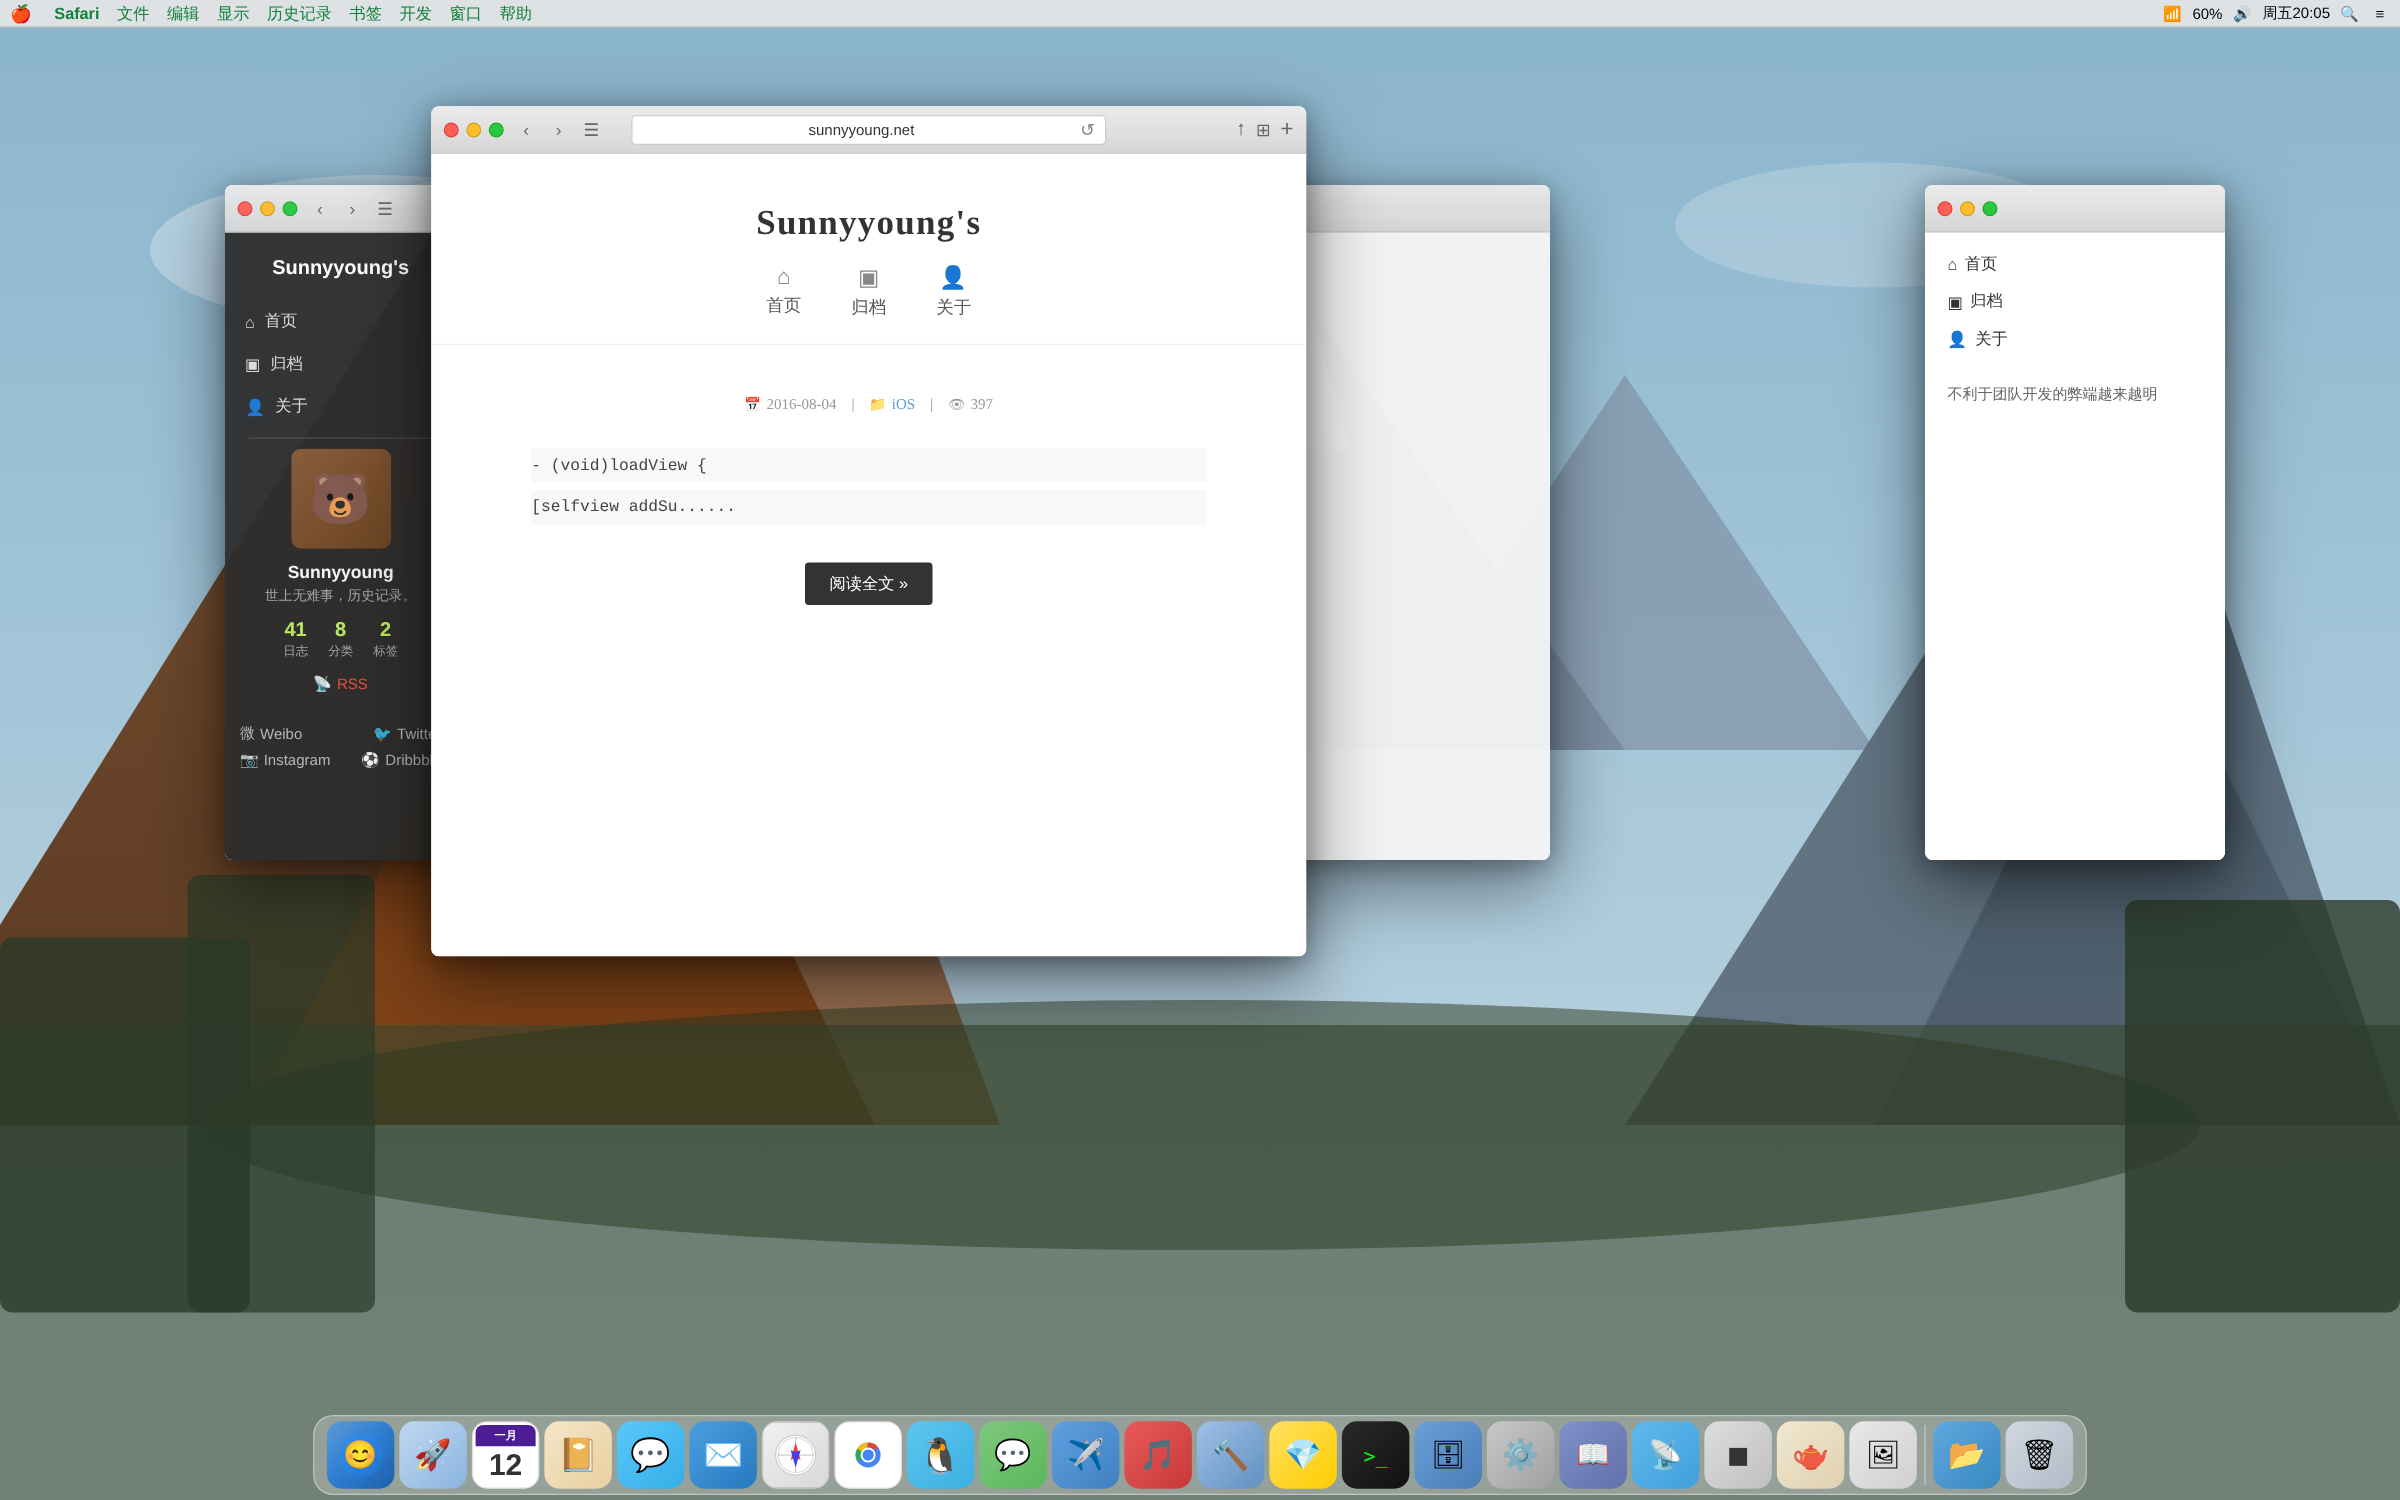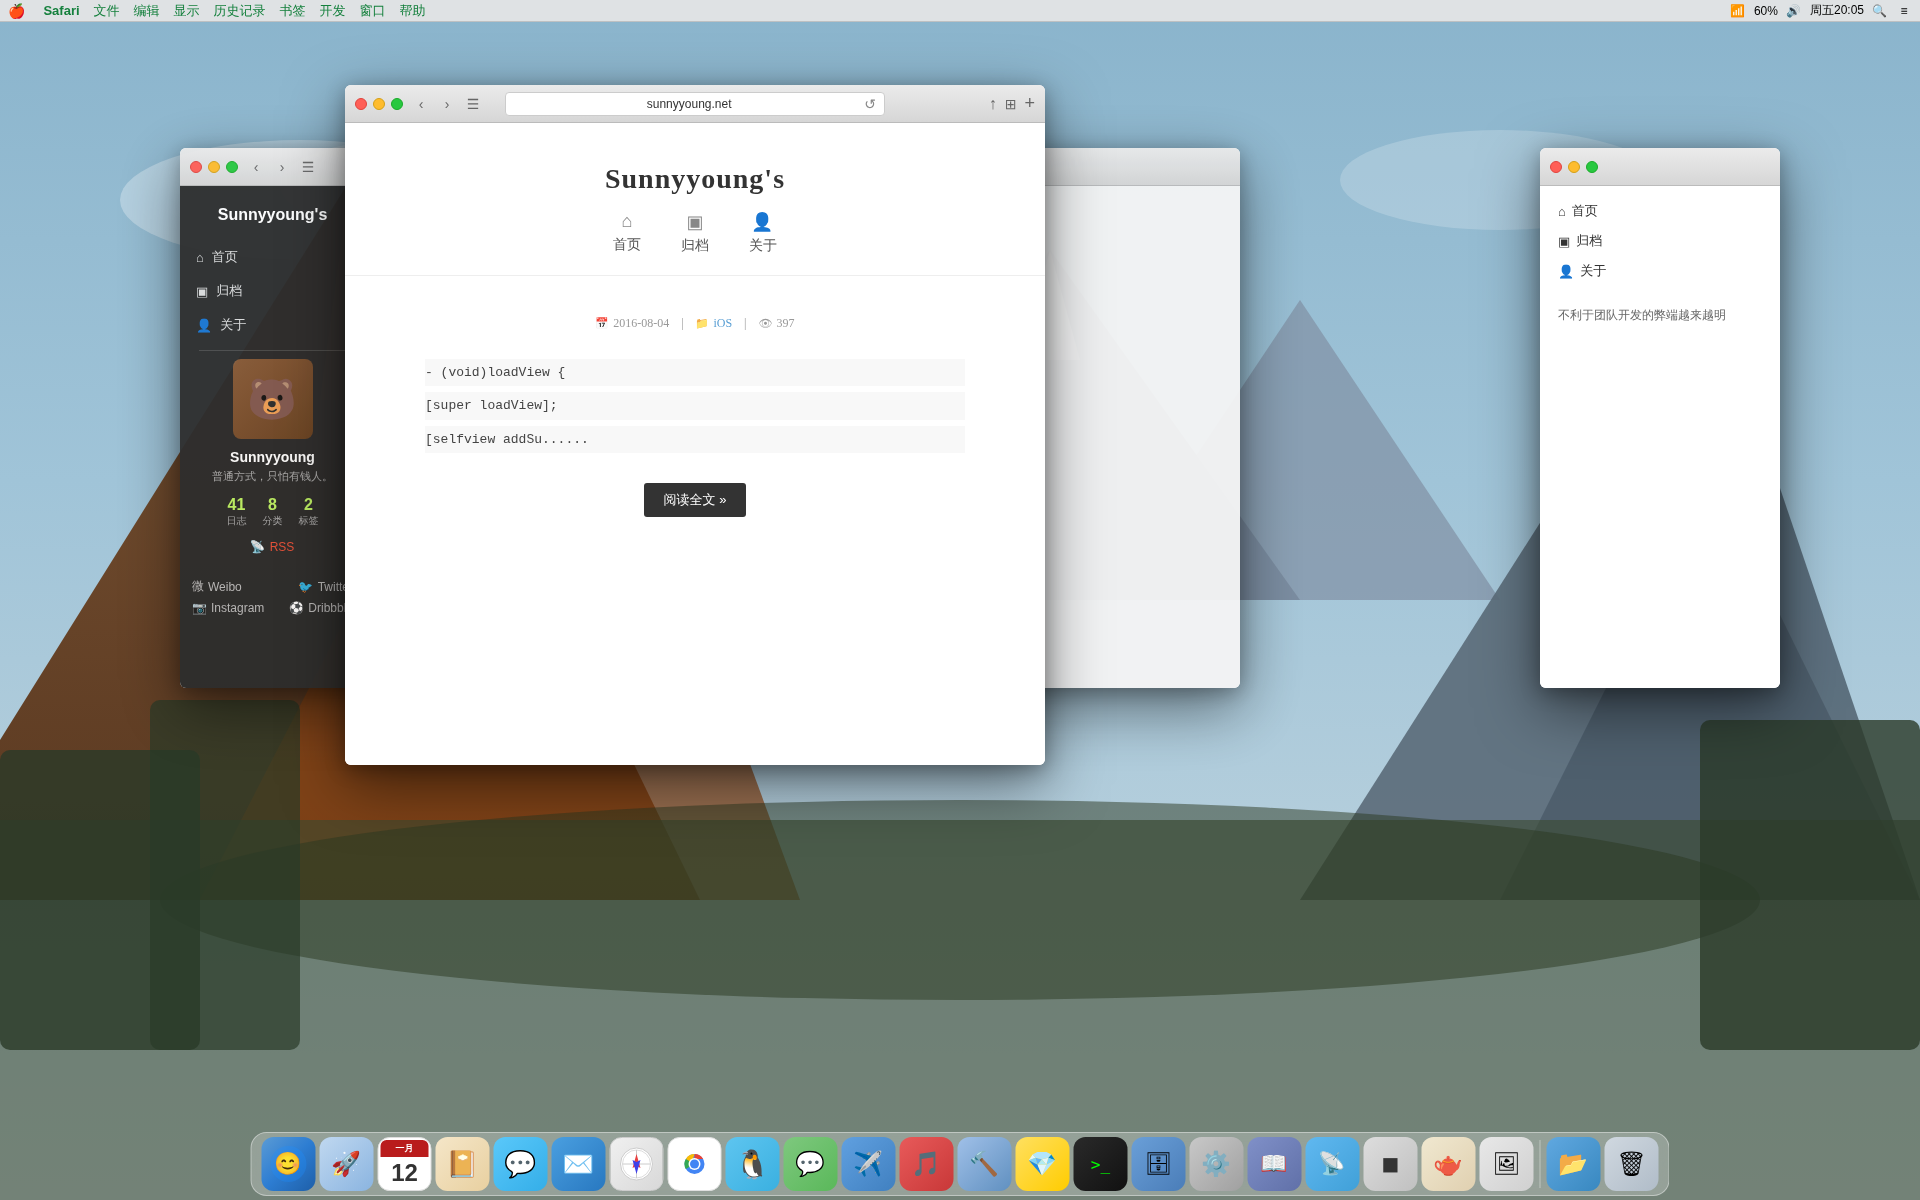--- a/index.html
+++ b/index.html
@@ -635,21 +635,21 @@
           <span>👤</span>
           <span>关于</span>
         </div>
         <div class="sidebar-divider"></div>
         <div class="sidebar-avatar">
           <div class="sidebar-avatar-face">
             <span class="bear-face">🐻</span>
           </div>
         </div>
         <div class="sidebar-username">Sunnyyoung</div>
-        <div class="sidebar-bio">普通方式，只怕有钱人。</div>
+        <div class="sidebar-bio">世上无难事，历史记录。</div>
         <div class="sidebar-stats">
           <div class="stat-item">
             <div class="stat-num">41</div>
             <div class="stat-label">日志</div>
           </div>
           <div class="stat-item">
             <div class="stat-num">8</div>
             <div class="stat-label">分类</div>
           </div>
           <div class="stat-item">
@@ -743,21 +743,20 @@
               <span class="post-meta-tag">iOS</span>
             </div>
             <span>|</span>
             <div class="post-meta-item">
               <span style="font-size:11px;">👁</span>
               <span>397</span>
             </div>
           </div>
           <div class="post-body">
             <span class="post-code">- (void)loadView {</span>
-            <span class="post-code">[super loadView];</span>
             <span class="post-code">[selfview addSu......</span>
           </div>
           <button class="read-more-btn">阅读全文 »</button>
         </div>
       </div>
     </div>
   </div>
 
   <div class="browser-window browser-right" style="right:140px; top:148px; width:240px; height:540px;">
     <div class="browser-titlebar">
@@ -796,21 +795,21 @@
         <circle cx="20" cy="20" r="18" fill="#1e90ff" opacity="0.3"></circle>
         <text x="20" y="27" text-anchor="middle" font-size="22" fill="white">😊</text>
       </svg>
     </div>
 
     <div class="dock-item" style="background: linear-gradient(135deg, #c0d8f0, #8ab4e0);">
       <span style="font-size:24px;">🚀</span>
     </div>
 
     <div class="dock-item" style="background: #fff; border: 1px solid #ddd; padding:2px; display:flex; flex-direction:column; align-items:stretch;">
-      <div class="cal-header" style="background:#b91c1c; color:white; font-size:9px; font-weight:700; border-radius:6px 6px 0 0; padding:2px 0;">一月</div>
+      <div class="cal-header" style="background:#4c1d95; color:white; font-size:9px; font-weight:700; border-radius:6px 6px 0 0; padding:2px 0;">一月</div>
       <div class="cal-date" style="font-size:24px; font-weight:700; color:#333; text-align:center; line-height:1.2; flex:1; display:flex; align-items:center; justify-content:center;">12</div>
     </div>
 
     <div class="dock-item" style="background: linear-gradient(135deg, #f5e6c8, #e8d0a0);">
       <span style="font-size:26px;">📔</span>
     </div>
 
     <div class="dock-item" style="background: linear-gradient(135deg, #5ac8fa, #34aee8);">
       <span style="font-size:26px;">💬</span>
     </div>

